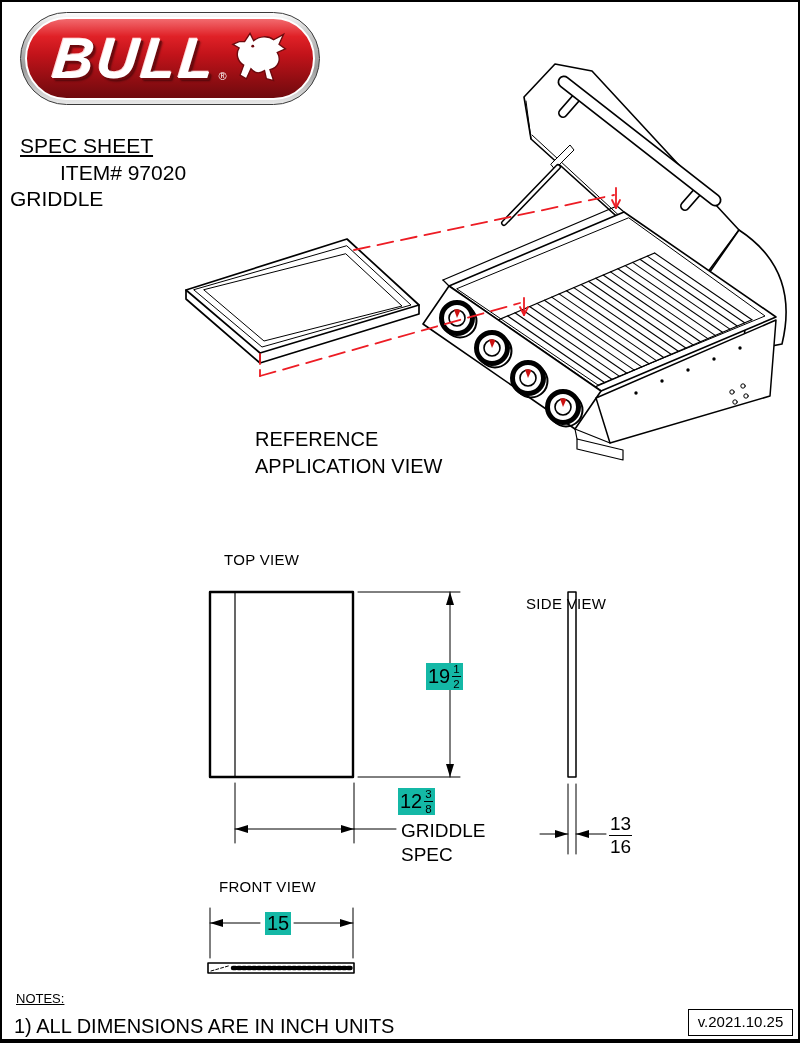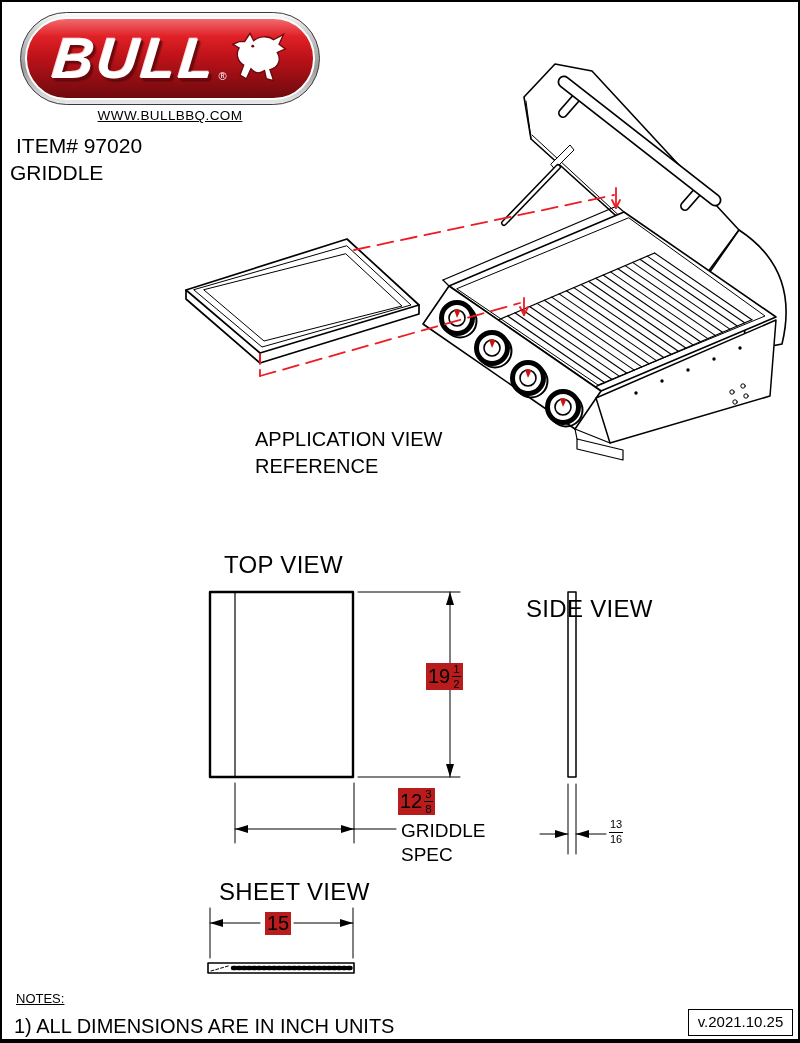--- a/index.html
+++ b/index.html
@@ -9,29 +9,29 @@
   .logo{position:absolute;left:18px;top:10px;width:300px;height:93px;border-radius:48px;background:linear-gradient(180deg,#fdfdfd 0%,#cfcfcf 20%,#9a9a9a 60%,#e8e8e8 100%);border:1.5px solid #3a3a3a;box-sizing:border-box;padding:4px;z-index:2;}
   .logo-inner{width:100%;height:100%;border-radius:42px;background:linear-gradient(180deg,#f26a6e 0%,#e02127 22%,#c2131a 45%,#8f0d12 78%,#6f0a0e 100%);border:2px solid #fff;box-sizing:border-box;display:flex;align-items:center;justify-content:center;position:relative;}
   .logo-text{font-size:57px;font-weight:bold;font-style:italic;color:#fff;letter-spacing:3px;transform:skewX(-6deg);text-shadow:2px 2px 0 #6d090d,3px 3px 2px rgba(0,0,0,.45),-1px -1px 0 #ffd9d9;line-height:1;margin-left:2px;}
   .logo-reg{font-size:11px;color:#fff;align-self:flex-end;margin:0 2px 16px 1px;font-style:normal;}
   .bull-glyph{margin-left:2px;margin-top:-4px;}
   .website{position:absolute;left:18px;top:106px;width:300px;text-align:center;font-size:13.5px;letter-spacing:.4px;text-decoration:underline;z-index:2;}
   
   .hdr{position:absolute;left:8px;top:131px;font-size:21px;line-height:26.5px;z-index:2;}
   .hdr .l1{padding-left:10px;text-decoration:underline;}
   .hdr .l1 span{padding-right:10px;}
-  .hdr .l2{padding-left:6px;}
+  .hdr .l2{padding-left:6px;margin-left:44px;}
   
   .ref-caption{left:253px;top:424px;font-size:20px;line-height:27px;}
-  .view-title{font-size:24px;letter-spacing:.3px;}
-  .dim{font-size:20px;display:flex;align-items:center;background:#b91c1c;padding:0 2px;}
+  .view-title{font-size:15px;letter-spacing:.3px;}
+  .dim{font-size:20px;display:flex;align-items:center;background:#14b8a6;padding:0 2px;}
   .frac{display:inline-flex;flex-direction:column;align-items:center;line-height:1.05;font-size:11.5px;font-weight:normal;margin-left:2px;}
   .frac .num{border-bottom:1.2px solid #000;padding:0 1px 1px 1px;}
   .frac .den{padding-top:1px;}
-  .frac-big{font-size:11px;}
+  .frac-big{font-size:19px;}
   .two-line{font-size:19px;line-height:24px;}
   .notes-title{left:14px;top:989px;font-size:13px;text-decoration:underline;}
   .notes-item{left:12px;top:1013px;font-size:20px;}
   .version-box{left:686px;top:1007px;width:105px;height:27px;border:1.5px solid #000;box-sizing:border-box;text-align:center;font-size:15px;line-height:24px;}
   svg.linework{position:absolute;left:0;top:0;z-index:1;}
 </style>
 </head>
 <body>
 
 <div class="page">
@@ -39,23 +39,23 @@
   <div class="logo">
     <div class="logo-inner">
       <span class="logo-text">BULL</span>
       <span class="logo-reg">®</span>
       <svg class="bull-glyph" width="58" height="54" viewBox="0 0 64 58">
         <path d="M15 12 L21 3 L25 11 C31 6 41 5 47 10 L58 4 L53 15 L60 20 L51 24 C56 32 52 41 43 43 L47 55 L39 53 L37 44 C31 48 26 47 22 42 L17 53 L10 49 L14 38 C7 34 5 25 9 19 L2 15 L9 12 Z" fill="#ffffff" stroke="#6d090d" stroke-width="1.5"></path>
         <circle cx="24" cy="17" r="1.6" fill="#6d090d"></circle>
       </svg>
     </div>
   </div>
-  <div class="website">WWW.BULLBBQ.COM</div>
 
   <div class="hdr">
+    <div class="l1"><span>SPEC SHEET</span></div>
     <div class="l2">ITEM# 97020</div>
     <div>GRIDDLE</div>
   </div>
 
   <svg class="linework" width="800" height="1043" viewBox="0 0 800 1043" fill="none" stroke-linejoin="round" stroke-linecap="round">
 
     <g stroke="#000">
 
       <g>
         <polygon points="522,95 553,62 590,69 737,228 694,286 529,137" fill="#fff" stroke-width="1.6"></polygon>
@@ -190,27 +190,27 @@
       <line x1="292" y1="921" x2="351" y2="921" stroke-width="1"></line>
       <polygon points="208,921 221,917 221,925" fill="#000" stroke="none"></polygon>
       <polygon points="351,921 338,917 338,925" fill="#000" stroke="none"></polygon>
       <rect x="206" y="961" width="146" height="10" stroke-width="1.6" fill="#fff"></rect>
       <line x1="231" y1="966" x2="349" y2="966" stroke-width="4.5" stroke-dasharray="2.5 2.5"></line>
       <path d="M209 969 L228 963.5" stroke-width="1" stroke-dasharray="3 2"></path>
     </g>
   </svg>
 
   <div class="label ref-caption">
+    <div>REFERENCE</div>
     <div>APPLICATION VIEW</div>
-    <div>REFERENCE</div>
   </div>
 
   <div class="label view-title" style="left:222px;top:549px;">TOP VIEW</div>
   <div class="label view-title" style="left:524px;top:549px;margin-top:44px;">SIDE VIEW</div>
-  <div class="label view-title" style="left:217px;top:876px;">SHEET VIEW</div>
+  <div class="label view-title" style="left:217px;top:876px;">FRONT VIEW</div>
 
   <div class="label dim" style="left:424px;top:661px;">
     <span>19</span>
       <span class="frac">
         <span class="num">1</span>
         <span class="den">2</span>
       </span>
   </div>
 
   <div class="label dim" style="left:396px;top:786px;">

